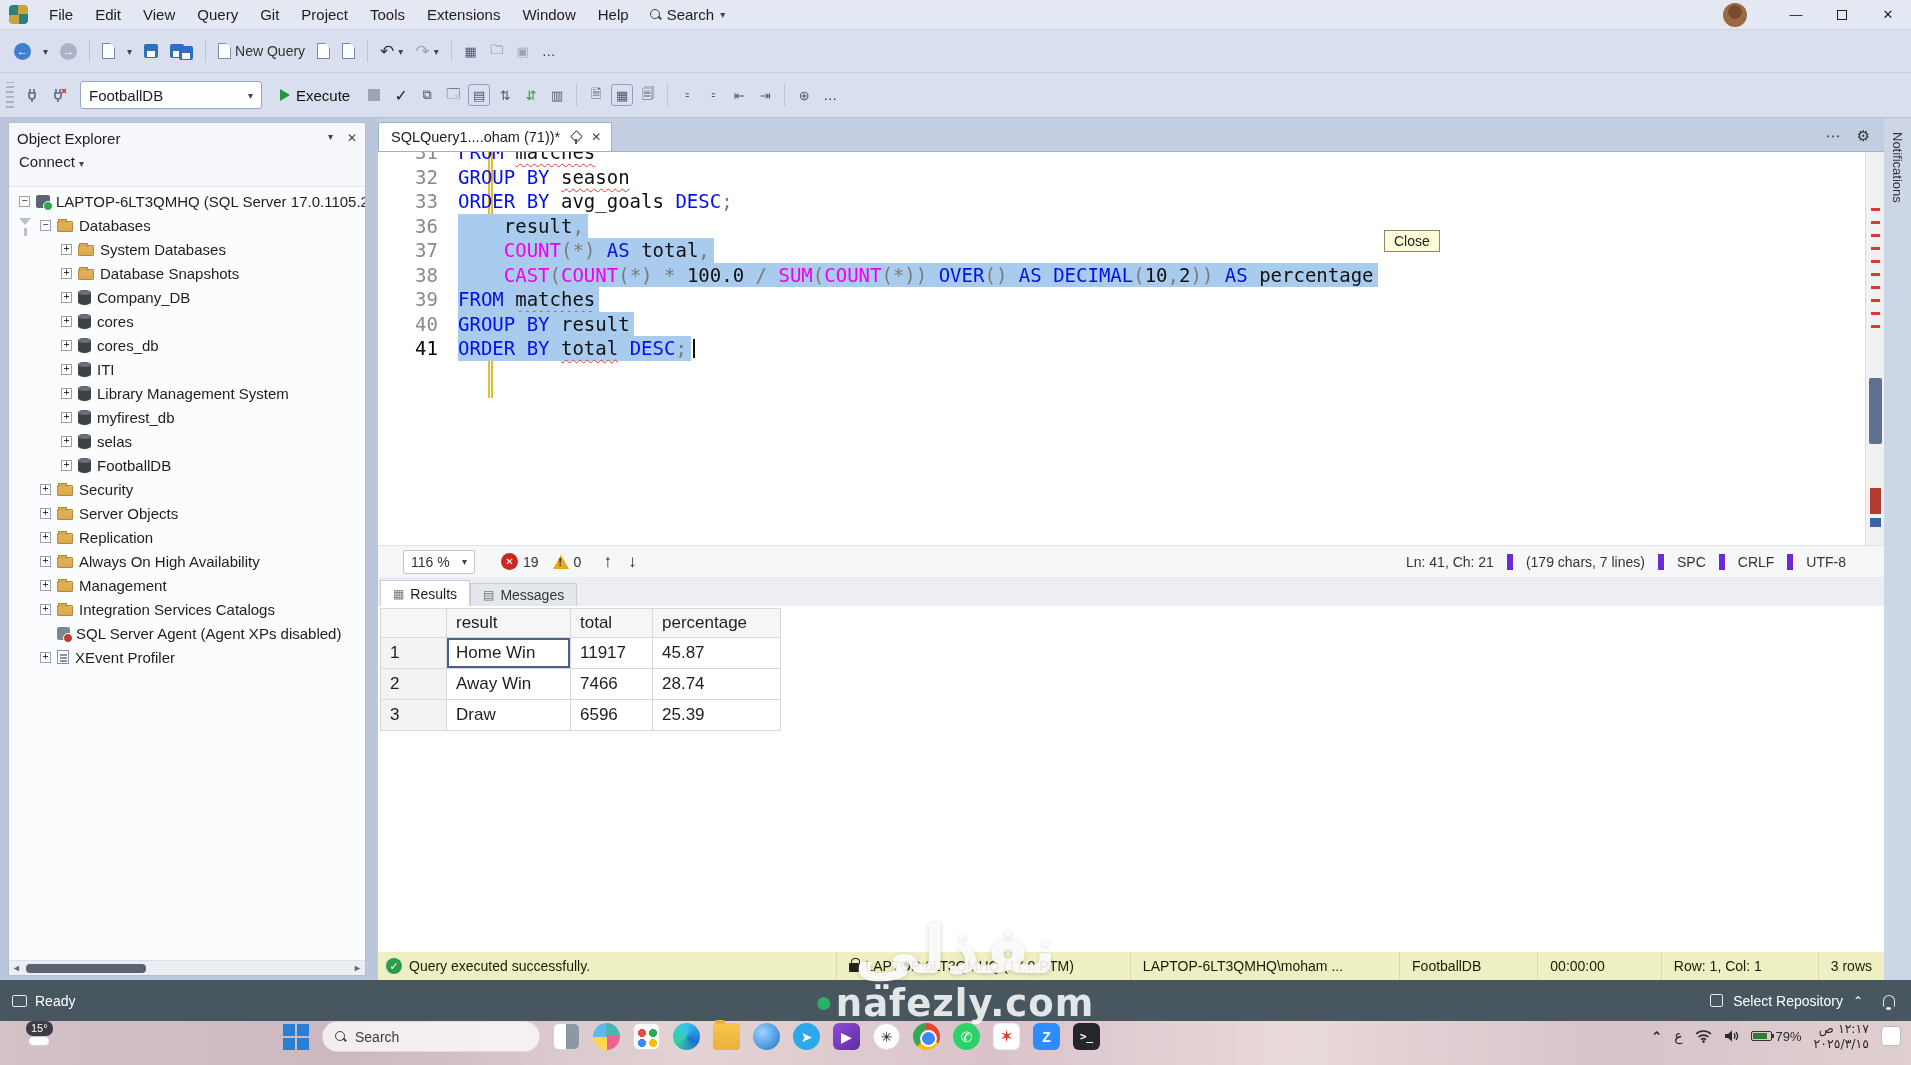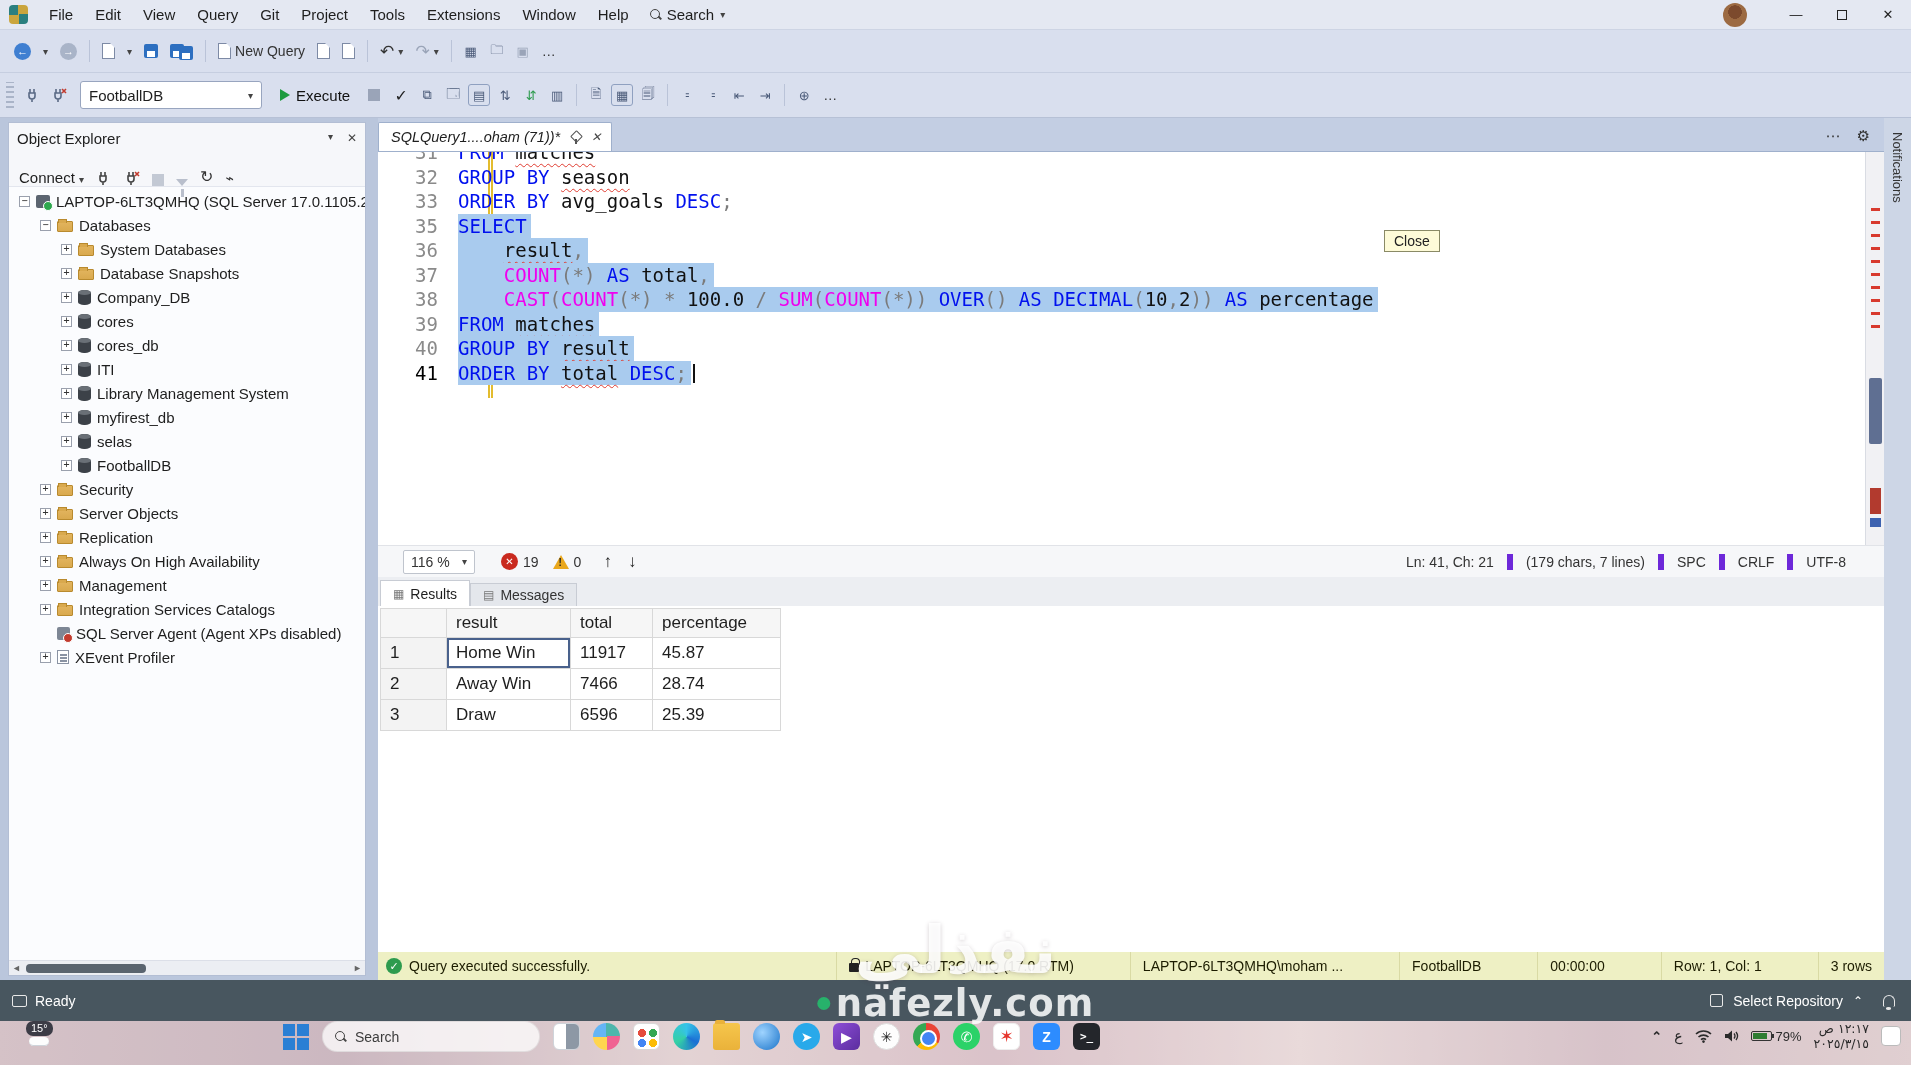--- a/index.html
+++ b/index.html
@@ -51,21 +51,21 @@
   .ico-box{width:22px;height:22px;margin:0 2px;border-radius:3px;display:flex;align-items:center;justify-content:center;font-size:13px;color:#4a5a78;}
   .ico-box.boxed{border:1px solid #8fa0c0;}
 
   
   .workspace{position:absolute;left:0;top:118px;width:100%;height:862px;background:#bac6dc;}
   
   .sidebar{position:absolute;left:8px;top:4px;width:358px;height:854px;background:#f6f7fa;
     border:1px solid #b3bed4;display:flex;flex-direction:column;}
   .sb-head{height:30px;display:flex;align-items:center;padding:0 8px;font-size:15px;background:#f6f7fa;}
   .sb-head .sp{margin-left:auto;display:flex;gap:14px;color:#444;font-size:12px;}
-  .sb-connect{height:34px;display:flex;align-items:flex-end;gap:12px;padding:0 10px;font-size:15px;border-bottom:1px solid #e3e6ee;}
+  .sb-connect{height:34px;display:flex;align-items:flex-start;gap:12px;padding:0 10px;font-size:15px;border-bottom:1px solid #e3e6ee;flex-direction:column;}
   .plug-svg{width:16px;height:16px;}
   .funnel{width:0;height:0;border-style:solid;border-width:7px 6px 0 6px;border-color:#b9bfcc transparent transparent transparent;position:relative;}
   .funnel::after{content:"";position:absolute;left:-1.5px;top:-1px;width:3px;height:8px;background:#b9bfcc;top:3px;}
   .sb-tree{flex:1;overflow:hidden;background:#fbfcfe;padding-top:2px;}
   .trow{display:flex;align-items:center;height:24px;font-size:15px;white-space:nowrap;}
   .exp{width:11px;height:11px;border:1px solid #9aa0ad;background:#fff;margin-right:6px;flex:0 0 auto;
     display:flex;align-items:center;justify-content:center;font-size:10px;line-height:1;color:#333;font-family:"DejaVu Sans Mono",monospace;}
   .exp.none{visibility:hidden;}
   .ticon{width:16px;height:16px;margin-right:6px;flex:0 0 auto;position:relative;}
   .ticon.folder{background:linear-gradient(#e2b45e,#d9a94e);height:11px;margin-top:3px;border:1px solid #b98a2e;border-radius:1px;}
@@ -79,21 +79,21 @@
   .ticon.profiler{width:12px;height:14px;background:#fff;border:1px solid #8a93a3;}
   .ticon.profiler::after{content:"";position:absolute;left:2px;top:3px;width:7px;height:1.5px;background:#8a93a3;box-shadow:0 3px 0 #8a93a3,0 6px 0 #8a93a3;}
   .sb-hscroll{height:15px;background:#eceef3;border-top:1px solid #dcdfe8;display:flex;align-items:center;}
   .sb-hscroll .arr{width:15px;font-size:9px;color:#666;text-align:center;}
   .sb-hthumb{width:120px;height:9px;background:#5a646f;border-radius:4px;margin-left:2px;}
 
   
   .edgroup{position:absolute;left:378px;top:0;width:1506px;height:862px;}
   .tabstrip{position:absolute;left:0;top:0;width:100%;height:33px;background:#c3cee3;display:flex;align-items:flex-end;}
   .etab{height:29px;background:#fff;display:flex;align-items:center;gap:10px;padding:0 10px 0 12px;
-    font-size:14.5px;border:1px solid #9fb0cc;border-bottom:none;border-radius:2px 2px 0 0;font-style:italic;}
+    font-size:14.5px;border:1px solid #9fb0cc;border-bottom:none;border-radius:2px 2px 0 0;}
   .pin{position:relative;width:11px;height:13px;}
   .pin::before{content:"";position:absolute;left:2px;top:1px;width:7px;height:7px;border:1.6px solid #555;border-radius:1px;transform:rotate(45deg);}
   .pin::after{content:"";position:absolute;left:5px;top:8px;width:1.6px;height:5px;background:#555;}
   .xgl{font-size:12px;color:#444;}
   .strip-right{margin-left:auto;display:flex;gap:16px;padding:0 14px 6px 0;color:#333;font-size:15px;}
 
   .editor{position:absolute;left:0;top:33px;width:100%;height:394px;background:#fff;overflow:hidden;
     border-top:1px solid #9fb0cc;}
   .lines{margin-top:-12px;position:relative;}
   .goldbar{position:absolute;left:110px;top:0;width:5px;height:258px;
@@ -499,21 +499,20 @@
           <span>⚙</span>
         </div>
       </div>
 
       <div class="editor">
         <div class="lines" id="code-lines">
           <div class="goldbar"></div>
         <div class="cl"><span class="ln">31</span><span class="codespan"><span class="tok kw">FROM</span><span class="tok pl"> </span><span class="tok id sq">matches</span></span></div>
             <div class="cl"><span class="ln">32</span><span class="codespan"><span class="tok kw">GROUP BY</span><span class="tok pl"> </span><span class="tok id sq">season</span></span></div>
             <div class="cl"><span class="ln">33</span><span class="codespan"><span class="tok kw">ORDER BY</span><span class="tok pl"> </span><span class="tok id">avg_goals</span><span class="tok pl"> </span><span class="tok kw">DESC</span><span class="tok op">;</span></span></div>
-            <div class="cl"><span class="ln">35</span><span class="codespan selbg"><span class="tok kw">SELECT</span></span></div>
             <div class="cl"><span class="ln">36</span><span class="codespan selbg"><span class="tok pl">    </span><span class="tok id sq">result</span><span class="tok op">,</span></span></div>
             <div class="cl"><span class="ln">37</span><span class="codespan selbg"><span class="tok pl">    </span><span class="tok fn">COUNT</span><span class="tok op">(</span><span class="tok op">*</span><span class="tok op">)</span><span class="tok pl"> </span><span class="tok kw">AS</span><span class="tok pl"> </span><span class="tok id">total</span><span class="tok op">,</span></span></div>
             <div class="cl"><span class="ln">38</span><span class="codespan selbg"><span class="tok pl">    </span><span class="tok fn">CAST</span><span class="tok op">(</span><span class="tok fn">COUNT</span><span class="tok op">(</span><span class="tok op">*</span><span class="tok op">)</span><span class="tok pl"> </span><span class="tok op">*</span><span class="tok pl"> </span><span class="tok num">100.0</span><span class="tok pl"> </span><span class="tok op">/</span><span class="tok pl"> </span><span class="tok fn">SUM</span><span class="tok op">(</span><span class="tok fn">COUNT</span><span class="tok op">(*))</span><span class="tok pl"> </span><span class="tok kw">OVER</span><span class="tok op">()</span><span class="tok pl"> </span><span class="tok kw">AS</span><span class="tok pl"> </span><span class="tok kw">DECIMAL</span><span class="tok op">(</span><span class="tok num">10</span><span class="tok op">,</span><span class="tok num">2</span><span class="tok op">))</span><span class="tok pl"> </span><span class="tok kw">AS</span><span class="tok pl"> </span><span class="tok id">percentage</span></span></div>
             <div class="cl"><span class="ln">39</span><span class="codespan selbg"><span class="tok kw">FROM</span><span class="tok pl"> </span><span class="tok id sq">matches</span></span></div>
             <div class="cl"><span class="ln">40</span><span class="codespan selbg"><span class="tok kw">GROUP BY</span><span class="tok pl"> </span><span class="tok id sq">result</span></span></div>
             <div class="cl"><span class="ln cur">41</span><span class="codespan selbg"><span class="tok kw">ORDER BY</span><span class="tok pl"> </span><span class="tok id sq">total</span><span class="tok pl"> </span><span class="tok kw">DESC</span><span class="tok op">;</span></span><span class="caret"></span></div>
           </div>
         <div class="close-tip">Close</div>
         <div class="vscroll" id="vscroll">
           <div class="vthumb" style="top:226px;"></div>

